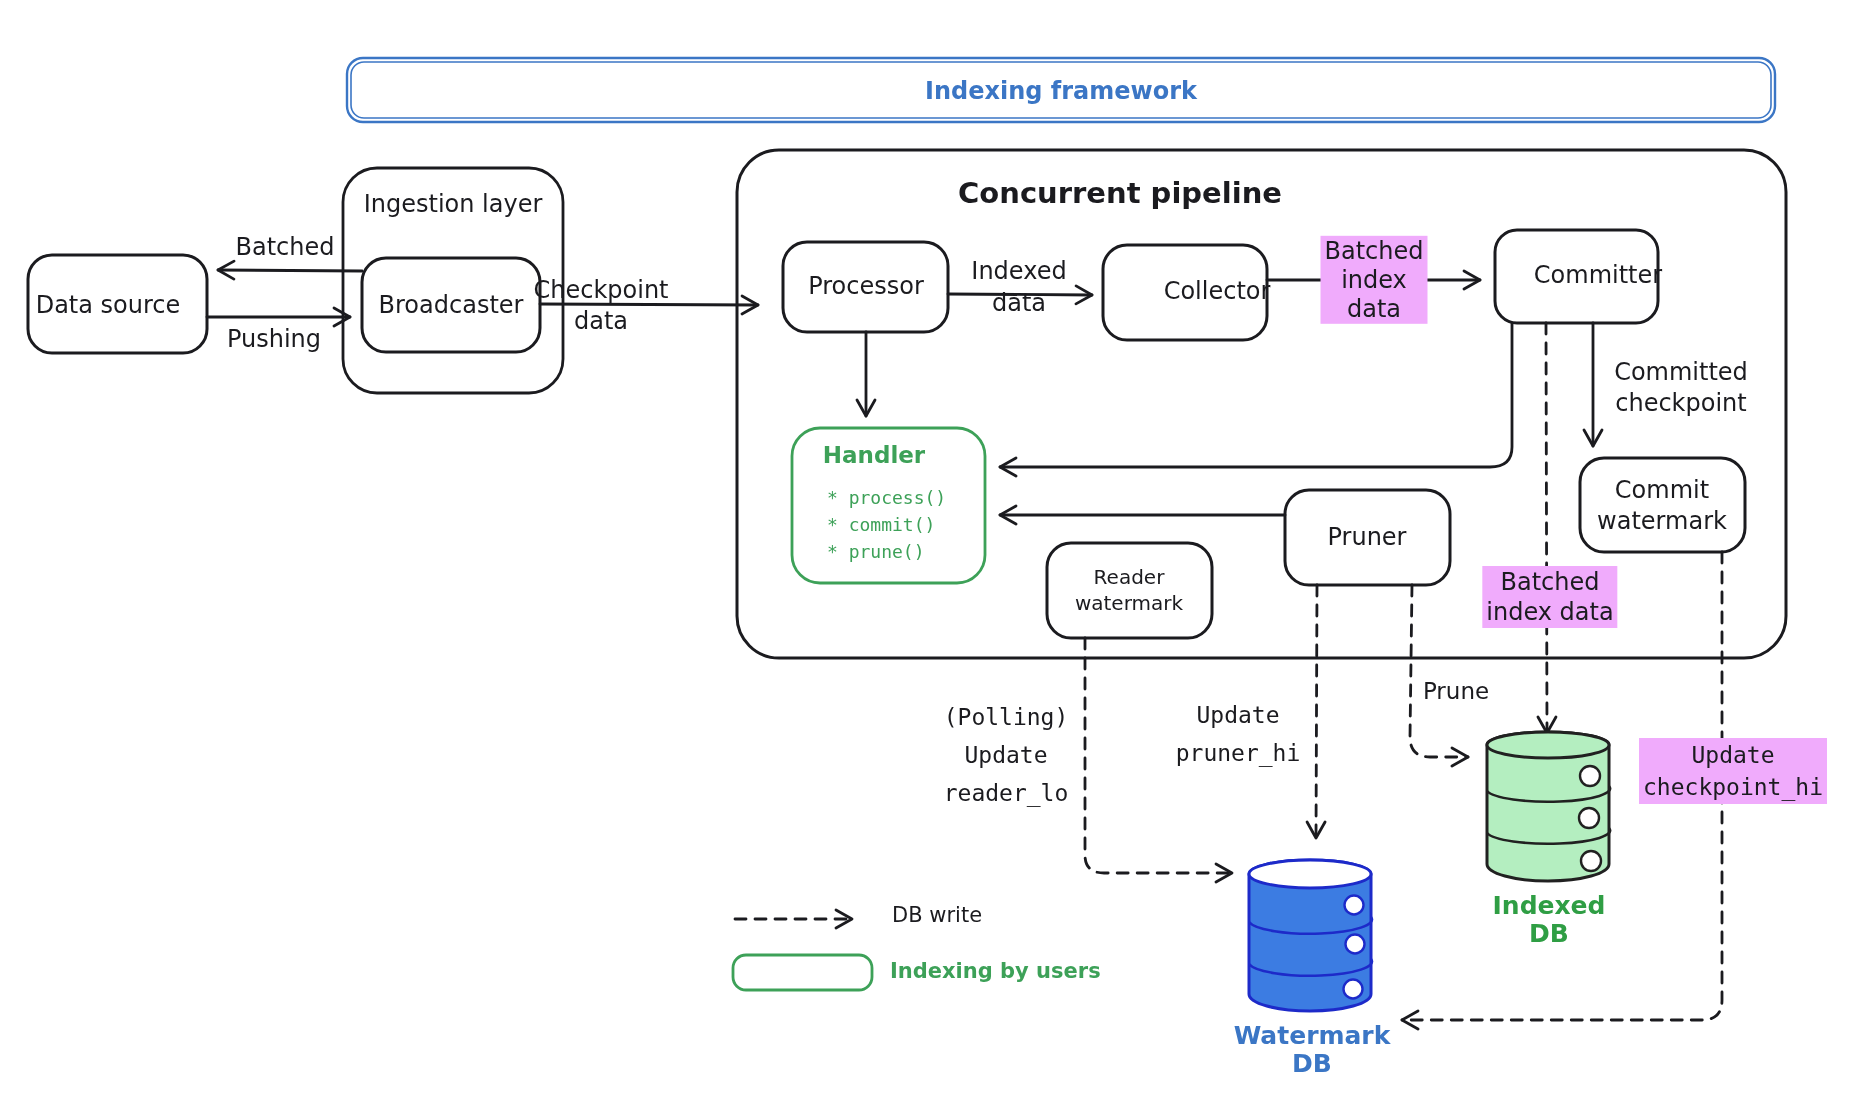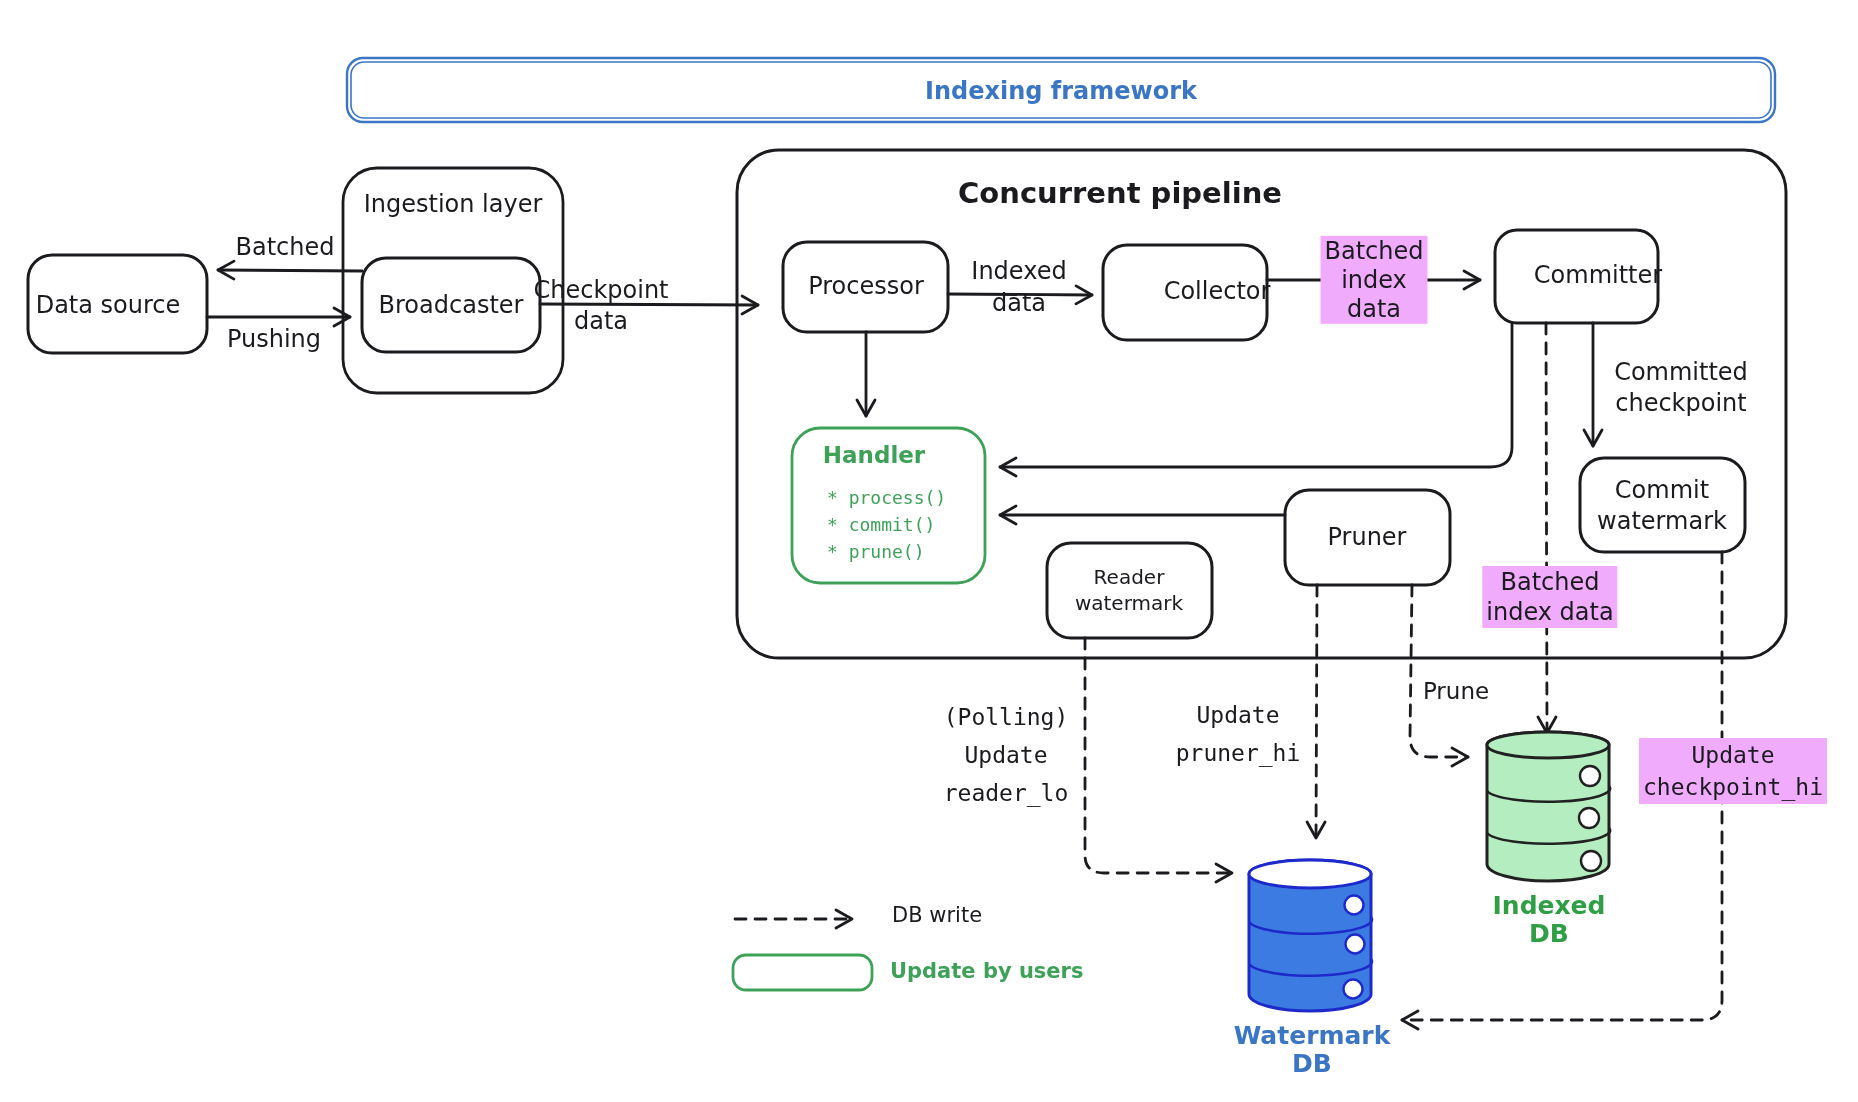--- a/index.html
+++ b/index.html
@@ -150,15 +150,15 @@
 index data</div>
   <div class="lbl mono bg" style="left:1733px;top:771px;font-size:23px;line-height:32px;">Update
 checkpoint_hi</div>
 
   <div class="lbl blue b6" style="left:1312px;top:1050px;font-size:25px;line-height:28px;">Watermark
 DB</div>
   <div class="lbl dgreen b6" style="left:1549px;top:920px;font-size:25px;line-height:28px;">Indexed
 DB</div>
 
   <div class="lbl lft" style="left:892px;top:916px;font-size:21px;">DB write</div>
-  <div class="lbl lft green b6" style="left:890px;top:972px;font-size:21px;">Update by users</div>
+  <div class="lbl lft green b6" style="left:890px;top:972px;font-size:21px;">Indexing by users</div>
 
 </div>
 
 </body></html>

